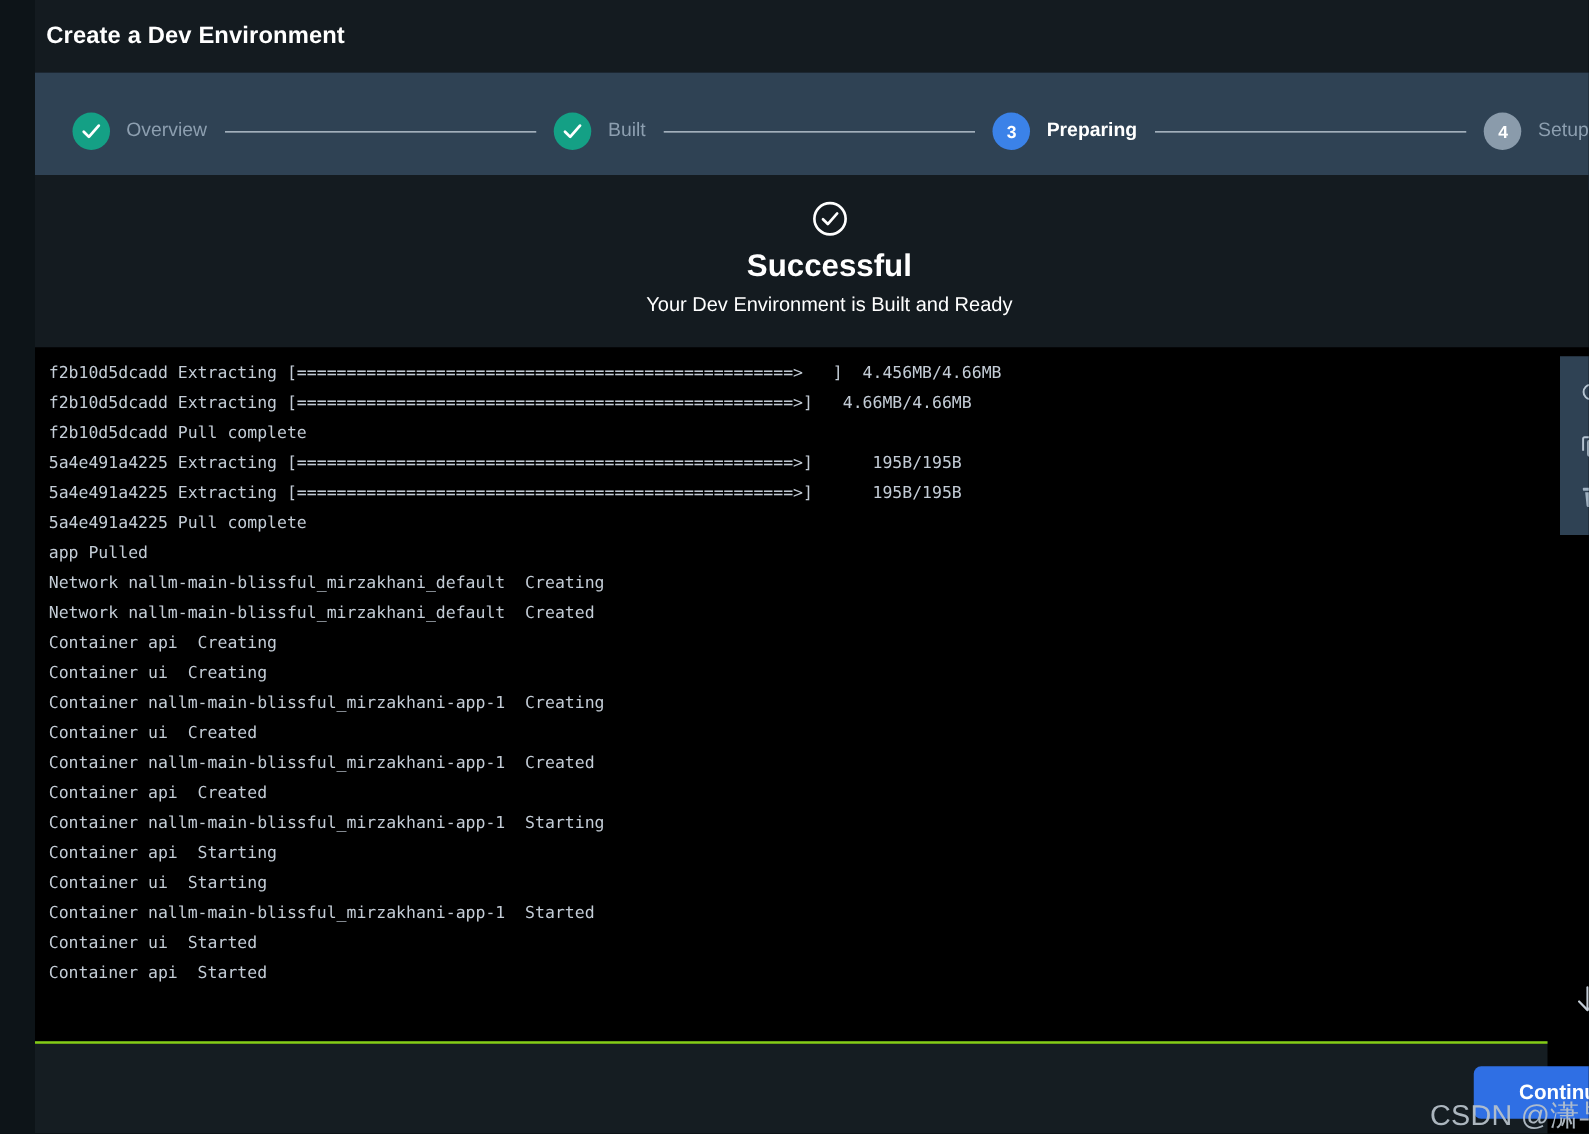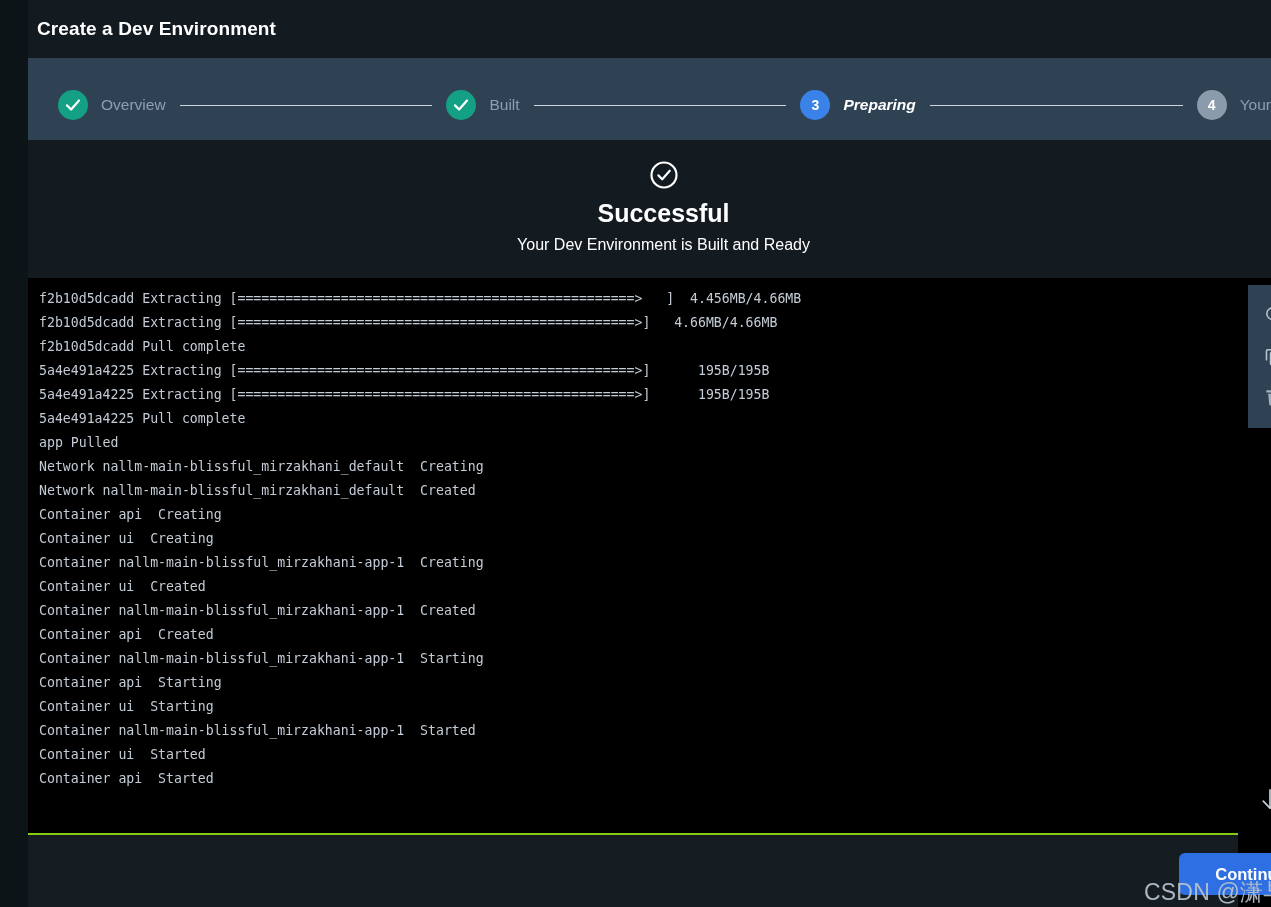--- a/index.html
+++ b/index.html
@@ -66,21 +66,21 @@
   .step-circle.done { background: #14a085; }
   .step-circle.active { background: #3b82e8; }
   .step-circle.pending { background: #8a9bab; }
   .step-circle svg { display: block; }
   .step-label {
     margin-left: 13px;
     font-size: 15.5px;
     white-space: nowrap;
   }
   .step-label.muted { color: #8d9fb0; }
-  .step-label.current { color: #ffffff; font-weight: bold; font-style: italic; }
+  .step-label.current { color: #ffffff; font-weight: bold; }
   .step-connector {
     flex: 1 1 auto;
     height: 1px;
     background: #c9d4dd;
     margin: 0 14px;
     min-width: 20px;
   }
 
   
   .status-panel {
@@ -241,21 +241,21 @@
       </div>
       <div class="step-label current">Preparing</div>
     </div>
 
     <div class="step-connector"></div>
 
     <div class="step">
       <div class="step-circle pending">
         <span>4</span>
       </div>
-      <div class="step-label muted">Your</div>
+      <div class="step-label muted">Setup</div>
     </div>
 
   </div>
 
   <div class="status-panel">
     <div class="status-icon">
       <svg width="30" height="30" viewBox="0 0 24 24" fill="none" stroke="#ffffff" stroke-width="1.7" stroke-linecap="round" stroke-linejoin="round">
         <circle cx="12" cy="12" r="10"></circle>
         <polyline points="7.5,12.3 10.6,15.4 16.6,8.6"></polyline>
       </svg>

